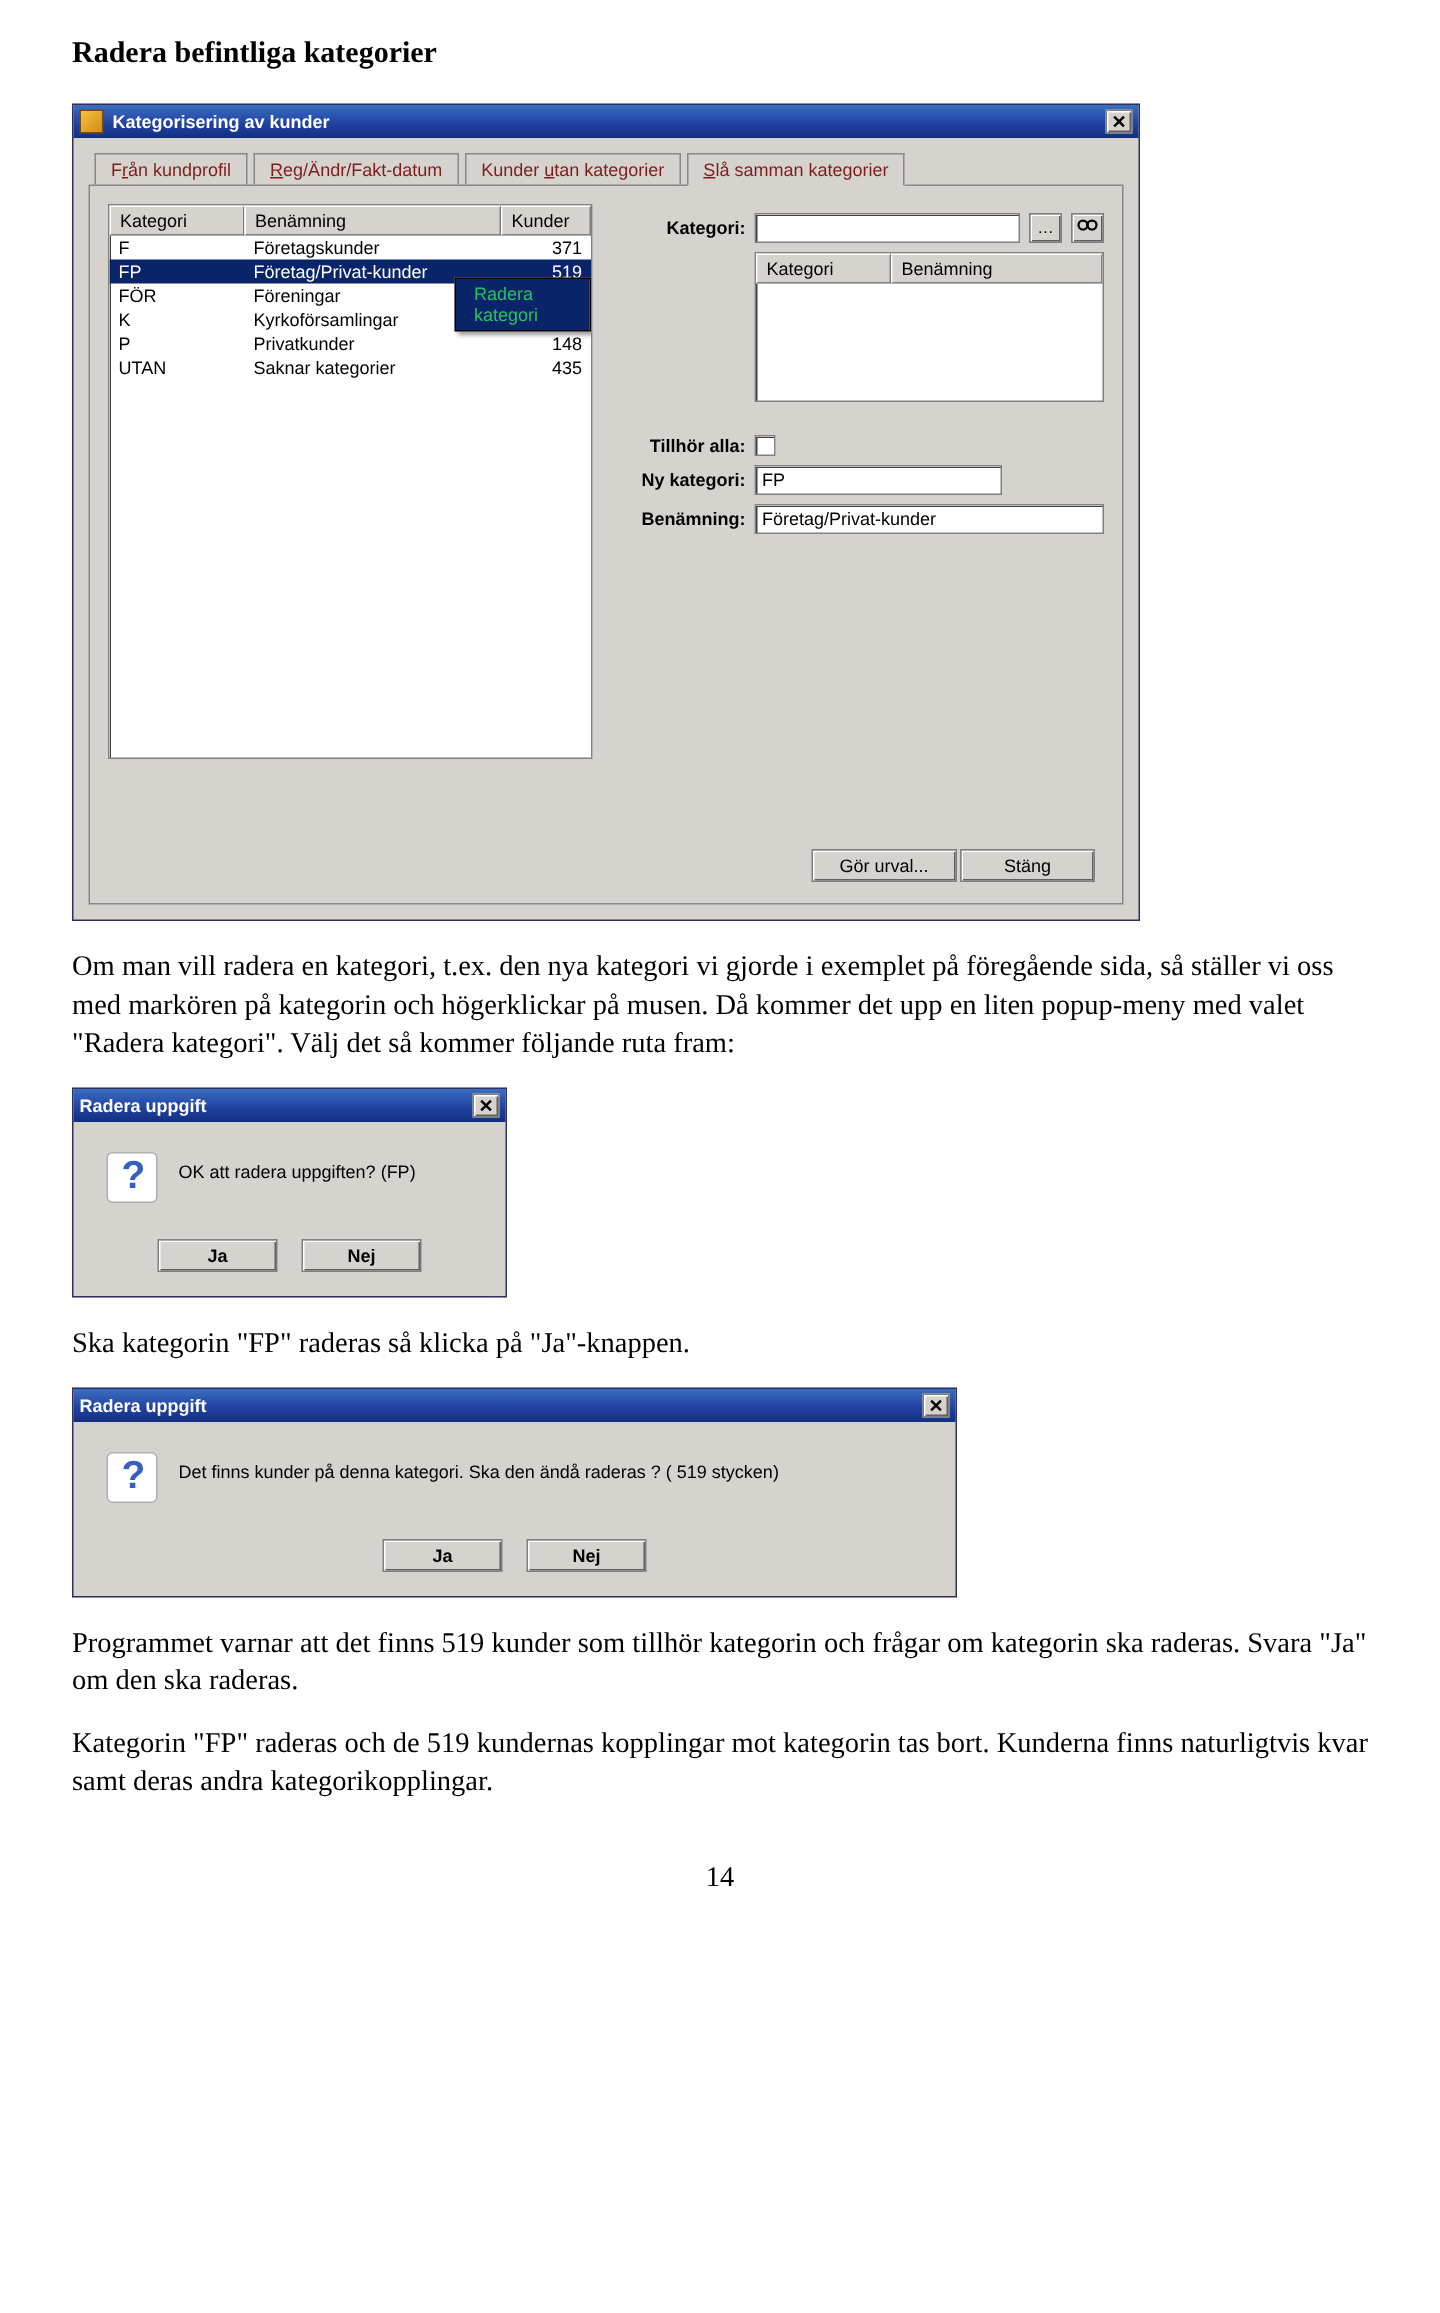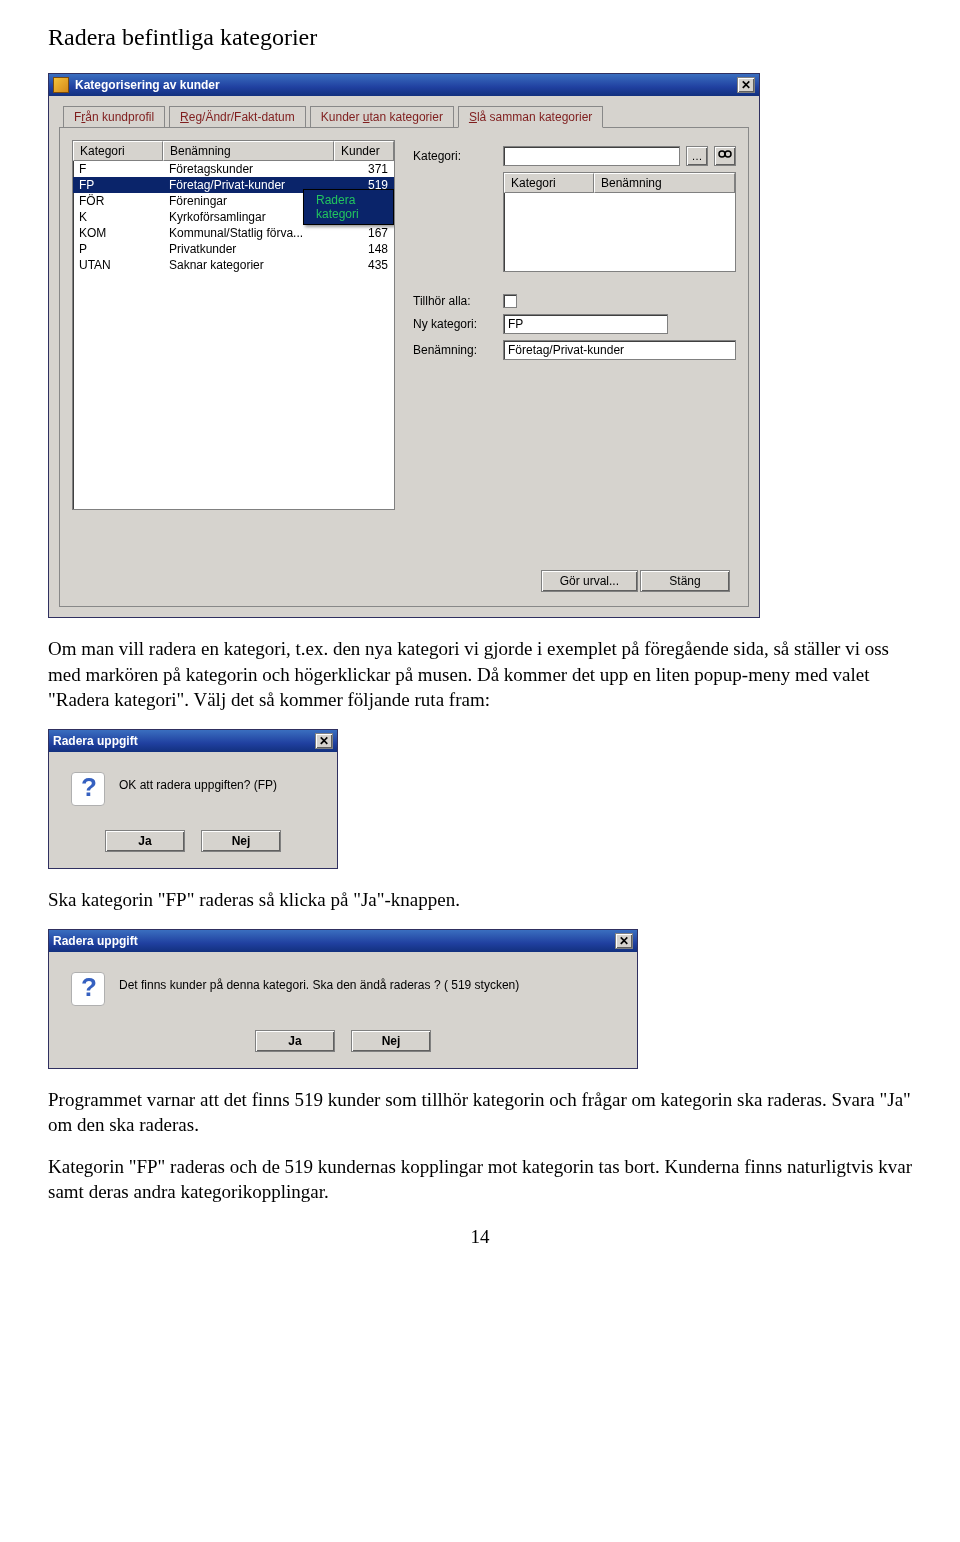--- a/index.html
+++ b/index.html
@@ -6,22 +6,22 @@
   body {
     margin: 0;
     padding: 24px 48px;
     font-family: "Times New Roman", Times, serif;
     font-size: 19px;
     color: #000;
     background: #fff;
     width: 960px;
   }
   h2 {
-    font-size: 24px;
-    font-weight: normal;
+    font-size: 20px;
+    font-weight: bold;
     margin: 0 0 22px 0;
   }
   .para { margin: 16px 0; line-height: 1.35; }
 
   
   .xp-window {
     border: 1px solid #303060;
     background: #d6d3ce;
     font-family: Tahoma, Arial, sans-serif;
     font-size: 12px;
@@ -118,21 +118,21 @@
     font-size:12px;
     left:230px; top:48px;
     z-index:5;
   }
   .context-menu .item {
     background:#0a246a; color:#22c55e;
     padding:3px 24px 3px 12px;
   }
 
   .form-row { display:flex; align-items:center; gap:6px; margin:6px 0;}
-  .form-row label { width:84px; font-size:12px;}
+  .form-row label { width:84px; text-align:right; font-size:12px;font-weight:bold;}
   .xp-input {
     font-family:Tahoma,Arial,sans-serif;
     font-size:12px;
     height:20px;
     padding:1px 4px;
     border:1px solid #808080;
     box-shadow: inset 1px 1px 0 #404040, inset -1px -1px 0 #fff;
     background:#fff;
     flex:1;
   }
@@ -189,21 +189,21 @@
     font-size:26px;font-weight:bold;
     position:absolute; left:9px; top:-1px;
   }
   .dlg-text { font-size:12px; margin-top:6px; }
   .dlg-buttons { display:flex; justify-content:center; gap:16px; padding:4px 0 16px 0;font-weight:bold;}
   .dlg-buttons .xp-button { min-width:80px; }
 
   .confirm-small { width:290px; }
   .confirm-wide  { width:590px; }
 
-  .page-num { text-align:center; margin-top:21px; font-family:"Times New Roman",serif; }
+  .page-num { text-align:center; margin-top:40px; font-family:"Times New Roman",serif; }
 </style>
 </head>
 <body>
 
 <h2>Radera befintliga kategorier</h2>
 
 <div class="xp-window" style="width:712px;">
   <div class="xp-titlebar">
     <div class="xp-title-icon"></div>
     <div class="xp-title">Kategorisering av kunder</div>
@@ -240,25 +240,20 @@
                 </div>
                 <div class="row">
                   <span class="c1">FÖR</span>
                   <span class="c2">Föreningar</span>
                   <span class="c3"></span>
                 </div>
                 <div class="row">
                   <span class="c1">K</span>
                   <span class="c2">Kyrkoförsamlingar</span>
                   <span class="c3">12</span>
-                </div>
-                <div class="row">
-                  <span class="c1">KOM</span>
-                  <span class="c2">Kommunal/Statlig förva...</span>
-                  <span class="c3">167</span>
                 </div>
                 <div class="row">
                   <span class="c1">P</span>
                   <span class="c2">Privatkunder</span>
                   <span class="c3">148</span>
                 </div>
                 <div class="row">
                   <span class="c1">UTAN</span>
                   <span class="c2">Saknar kategorier</span>
                   <span class="c3">435</span>

